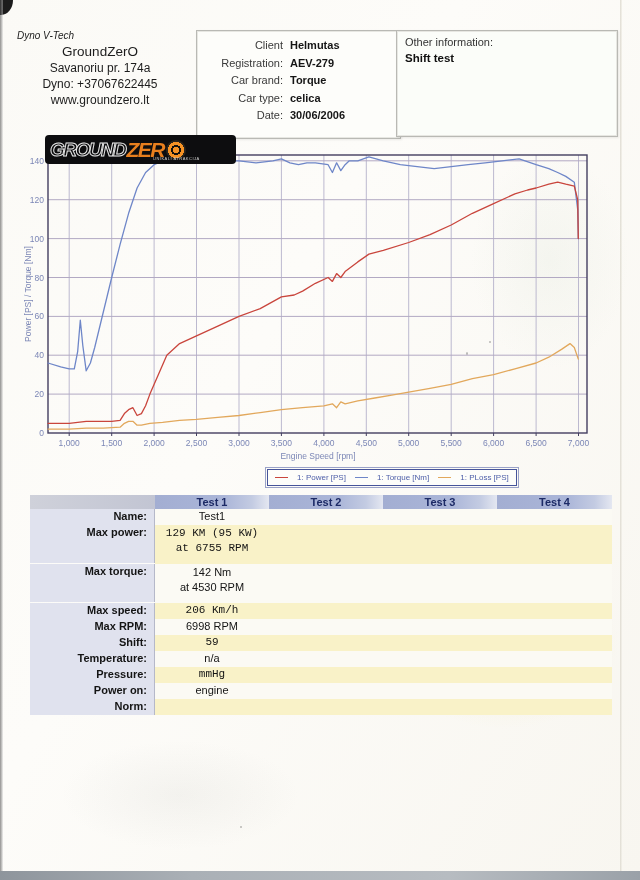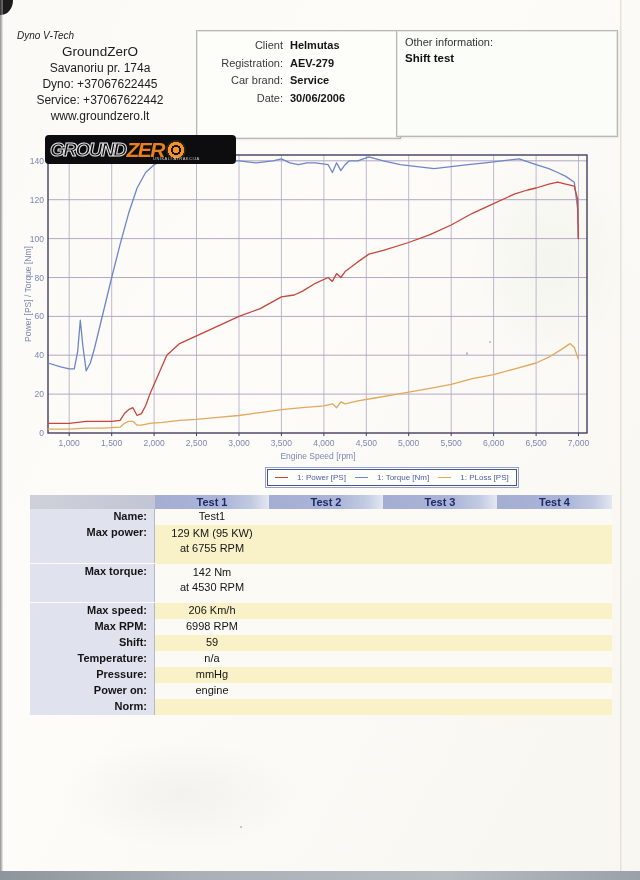--- a/index.html
+++ b/index.html
@@ -54,21 +54,21 @@
   #rtable{position:absolute;left:30px;top:495px;width:582px;font-size:11px;color:#141414;}
   #rtable .trow{display:grid;grid-template-columns:125px 114px 114px 114px 115px;}
   #rtable .thead{height:14px;}
   #rtable .thead .hcell{background:linear-gradient(to right,#a3aed2,#aab5d8 60%,#c3cbe2 85%,#e4e7f1);
         font-weight:bold;color:#1c2a66;text-align:center;font-size:11px;line-height:14px;}
   #rtable .thead .hcorner{background:linear-gradient(to right,#cfd1da,#c2c5d3);}
   #rtable .lcell{background:#e0e2ee;border-right:1px solid #b5b8c9;text-align:right;font-weight:bold;
         padding-right:7px;box-sizing:border-box;}
   #rtable .vcell{text-align:center;line-height:15px;}
   #rtable .stripe0 .vcell{background:#fbfaf4;}
-  #rtable .stripe1 .vcell{background:#f9f2c8;}
+  #rtable .stripe1 .vcell{background:#f9f2c8;font-family:Liberation Mono, monospace;}
   #rtable .trow{line-height:15px;}
   #rtable .multiline{padding-top:1px;}
 </style>
 </head>
 <body>
 
 <div id="paper">
 
   <div class="corner-blob"></div>
   <div class="edge-left"></div>
@@ -79,36 +79,39 @@
   <div class="speck" style="left:466px;top:352px;width:2px;height:3px;"></div>
   <div class="speck" style="left:489px;top:341px;width:2px;height:2px;"></div>
   <div class="speck" style="left:586px;top:612px;width:3px;height:2px;"></div>
   <div class="speck" style="left:240px;top:826px;width:2px;height:2px;"></div>
 
   <div class="brand-small">Dyno V-Tech</div>
   <div class="company">
     <div class="c-name">GroundZerO</div>
     <div>Savanoriu pr. 174a</div>
     <div>Dyno: +37067622445</div>
-    <div>Service: +37067622442</div>
     <div>www.groundzero.lt</div>
   </div>
 
   <div id="client-box" class="infobox">
       <div class="crow">
         <div class="clabel">Client</div>
         <div class="cvalue">Helmutas</div>
       </div>
       <div class="crow">
         <div class="clabel">Registration:</div>
         <div class="cvalue">AEV-279</div>
       </div>
       <div class="crow">
         <div class="clabel">Car brand:</div>
-        <div class="cvalue">Service</div>
+        <div class="cvalue">Torque</div>
+      </div>
+      <div class="crow">
+        <div class="clabel">Car type:</div>
+        <div class="cvalue">celica</div>
       </div>
       <div class="crow">
         <div class="clabel">Date:</div>
         <div class="cvalue">30/06/2006</div>
       </div>
     </div>
 
   <div id="other-box" class="infobox">
     <div class="o-title">Other information:</div>
     <div class="o-value">Shift test</div>

